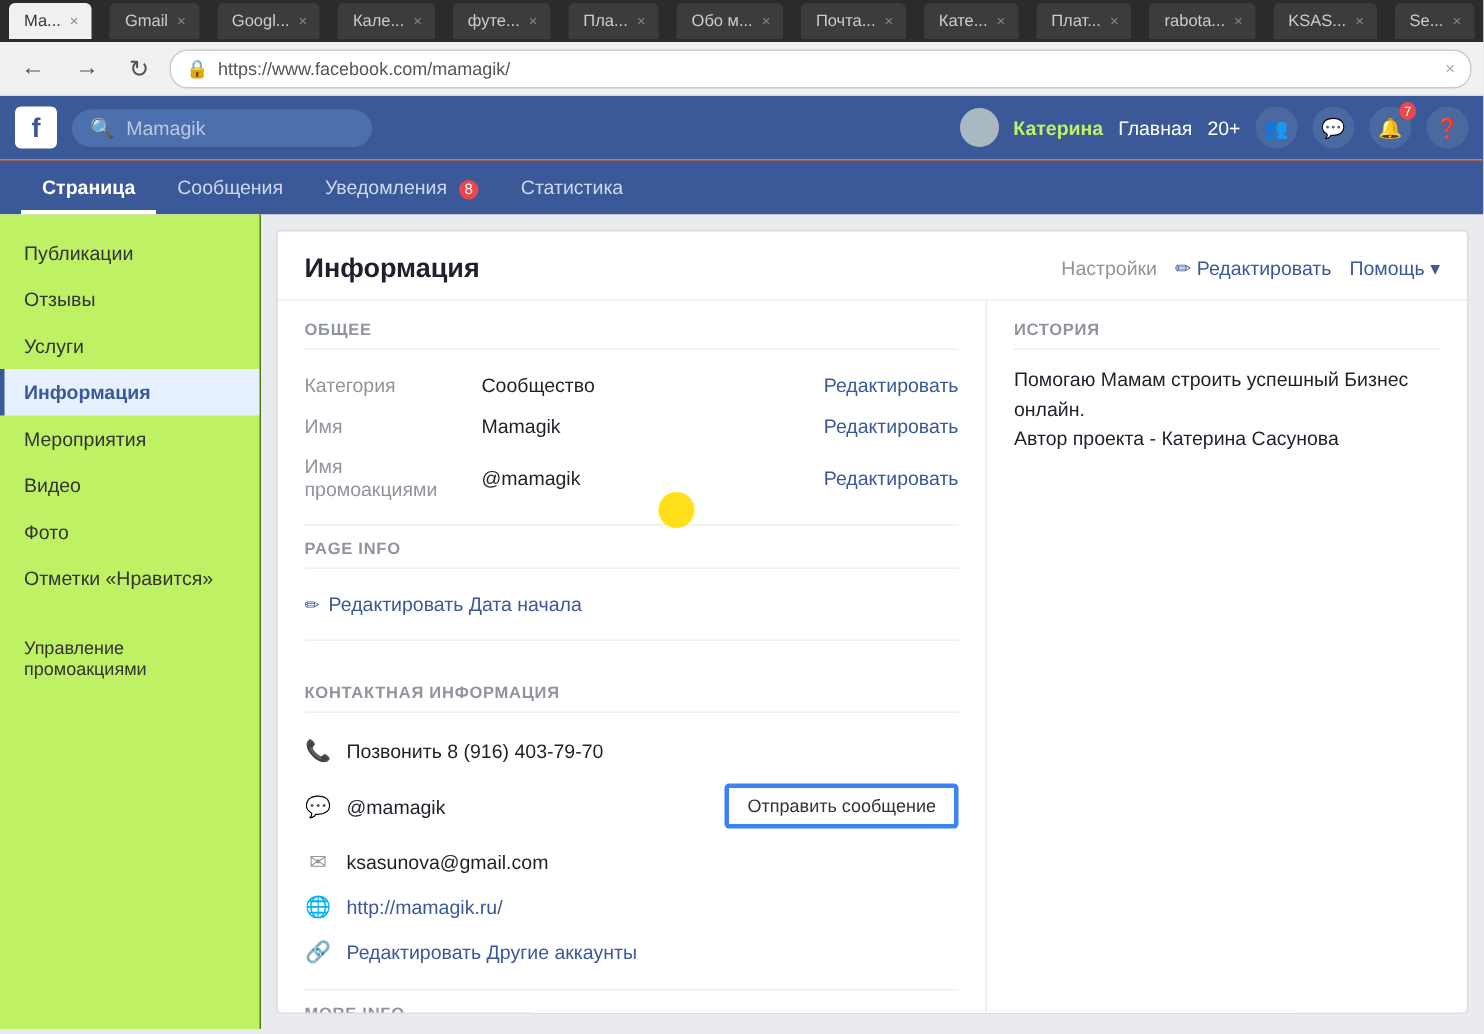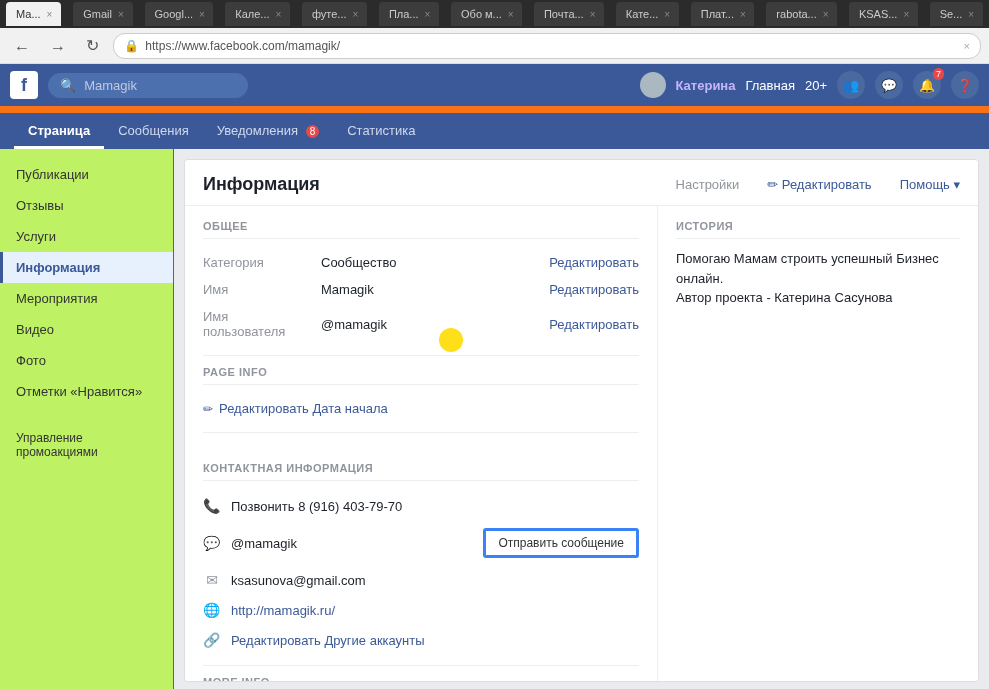--- a/index.html
+++ b/index.html
@@ -22,40 +22,40 @@
     .fb-logo { width: 28px; height: 28px; background: #fff; border-radius: 4px; display: flex; align-items: center; justify-content: center; font-weight: bold; color: #3b5998; font-size: 18px; flex-shrink: 0; }
     .fb-search { background: #4c6fad; border: none; border-radius: 15px; padding: 5px 12px; color: #fff; font-size: 13px; width: 200px; display: flex; align-items: center; gap: 8px; }
     .fb-search input { background: none; border: none; outline: none; color: #fff; font-size: 13px; width: 140px; }
     .fb-search input::placeholder { color: #c0c8e0; }
     .fb-header-right { margin-left: auto; display: flex; align-items: center; gap: 10px; color: #fff; font-size: 13px; }
     .fb-avatar { width: 26px; height: 26px; border-radius: 50%; background: #aac; }
     .fb-nav-icon { background: #4a69a0; border-radius: 50%; width: 28px; height: 28px; display: flex; align-items: center; justify-content: center; color: #fff; font-size: 13px; cursor: pointer; position: relative; }
     .fb-badge { position: absolute; top: -3px; right: -3px; background: #e84849; color: #fff; font-size: 9px; border-radius: 8px; padding: 1px 3px; }
 
     
-    .fb-page-nav { background: #3b5998; display: flex; align-items: flex-end; padding: 0 14px; border-top: 7px solid #f97316; }
+    .fb-page-nav { background: #3b5998; display: flex; align-items: flex-end; padding: 0 14px; border-top: 1px solid #f97316; }
     .fb-page-nav-item { color: #cfd8ec; font-size: 13px; padding: 10px 14px 8px; cursor: pointer; border-bottom: 3px solid transparent; }
     .fb-page-nav-item.active { color: #fff; border-bottom: 3px solid #fff; font-weight: bold; }
 
     
     .main-layout { display: flex; height: calc(689px - 28px - 36px - 42px - 40px); background: #e9ebee; }
 
     
     .sidebar { width: 174px; background: #bef264; border-right: 1px solid #4d7c0f; padding: 10px 0; flex-shrink: 0; overflow-y: auto; }
     .sidebar-item { padding: 8px 16px; font-size: 13px; color: #333; cursor: pointer; display: flex; align-items: center; gap: 8px; }
     .sidebar-item.active { background: #e7f0fd; color: #3b5998; font-weight: bold; border-left: 3px solid #3b5998; padding-left: 13px; }
     .sidebar-manage { padding: 8px 16px; font-size: 12px; color: #333; cursor: pointer; }
 
     
     .content { flex: 1; background: #fff; overflow-y: auto; margin: 10px; border-radius: 4px; border: 1px solid #ddd; }
 
     
     .info-header { display: flex; align-items: center; justify-content: space-between; padding: 14px 18px 10px; border-bottom: 1px solid #eee; }
     .info-title { font-size: 18px; font-weight: bold; color: #1d2129; }
-    .info-actions { display: flex; gap: 28px; align-items: center; font-size: 13px; color: #3b5998; }
+    .info-actions { display: flex; gap: 12px; align-items: center; font-size: 13px; color: #3b5998; }
 
     .info-body { display: flex; padding: 0; }
     .info-left { flex: 1; padding: 14px 18px; border-right: 1px solid #eee; }
     .info-right { width: 320px; padding: 14px 18px; }
 
     .section-title { font-size: 11px; font-weight: bold; color: #90949c; text-transform: uppercase; letter-spacing: 0.5px; margin-bottom: 10px; padding-bottom: 6px; border-bottom: 1px solid #eee; }
 
     .field-row { display: flex; align-items: center; padding: 6px 0; gap: 8px; font-size: 13px; }
     .field-label { color: #90949c; width: 110px; flex-shrink: 0; }
     .field-value { color: #1d2129; flex: 1; }
@@ -150,21 +150,21 @@
 </div>
 
 <div class="fb-header">
   <div class="fb-logo">f</div>
   <div class="fb-search">
     <span>🔍</span>
     <input type="text" style="background: none; border: none; outline: none; color: rgb(255, 255, 255); font-size: 13px; width: 140px;" placeholder="Mamagik">
   </div>
   <div class="fb-header-right">
     <div class="fb-avatar" style="background:#aab8c2; display:inline-block;"></div>
-    <span style="color:#c4b5fd; font-size:13px; font-weight:bold;">Катерина</span>
+    <span style="color:#bef264; font-size:13px; font-weight:bold;">Катерина</span>
     <span style="color:#fff; font-size:13px;">Главная</span>
     <span style="color:#fff; font-size:13px;">20+</span>
     <div class="fb-nav-icon">👥</div>
     <div class="fb-nav-icon">💬</div>
     <div class="fb-nav-icon" style="position:relative;">
       🔔
       <span class="fb-badge">7</span>
     </div>
     <div class="fb-nav-icon">❓</div>
   </div>
@@ -216,21 +216,21 @@
           <span class="field-label">Категория</span>
           <span class="field-value">Сообщество</span>
           <span class="field-edit">Редактировать</span>
         </div>
         <div class="field-row">
           <span class="field-label">Имя</span>
           <span class="field-value">Mamagik</span>
           <span class="field-edit">Редактировать</span>
         </div>
         <div class="field-row">
-          <span class="field-label">Имя пользователя</span>
+          <span class="field-label">Имя промоакциями</span>
           <span class="field-value">@mamagik</span>
           <span class="field-edit">Редактировать</span>
         </div>
 
         <hr class="divider">
 
         <div class="page-info-section">
           <div class="section-title">PAGE INFO</div>
           <div class="edit-link">
             <span class="edit-icon">✏</span>

